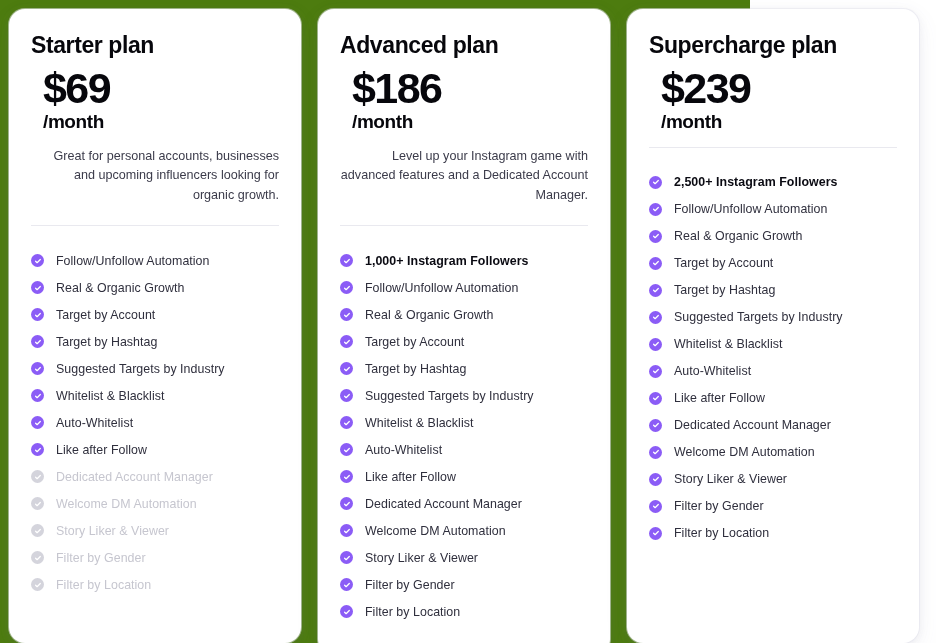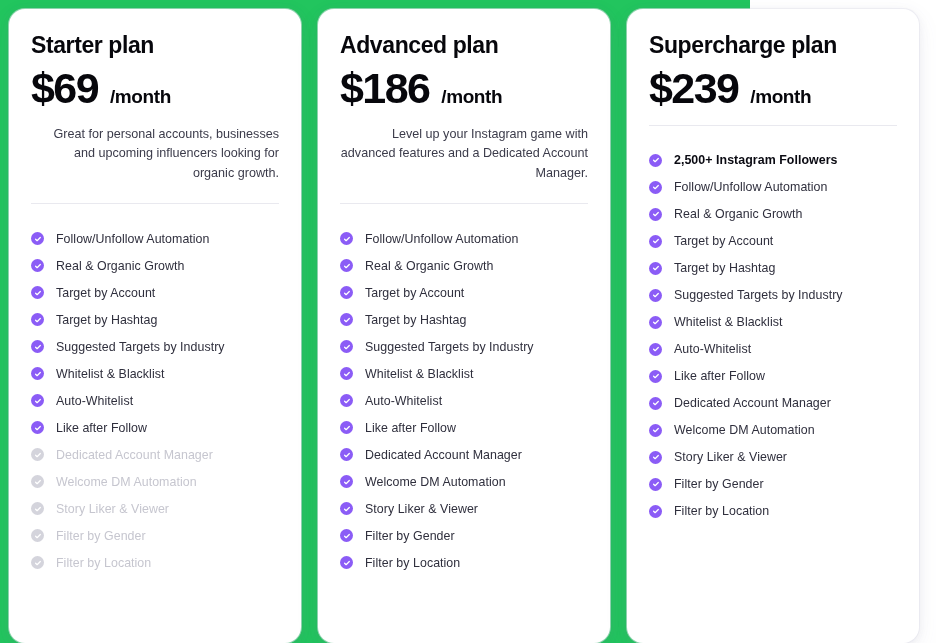--- a/index.html
+++ b/index.html
@@ -9,21 +9,21 @@
     height: 643px;
     overflow: hidden;
     background: #ffffff;
     font-family: "Liberation Sans", sans-serif;
   }
 
   #pricing-root {
     position: relative;
     width: 750px;
     height: 643px;
-    background: #22c55e;
+    background: #4d7c0f;
     box-sizing: border-box;
   }
 
   .cards-row {
     display: flex;
     gap: 17px;
     padding: 9px 9px 0 9px;
     box-sizing: border-box;
     width: 936px;
     align-items: flex-start;
@@ -47,20 +47,21 @@
     letter-spacing: -0.4px;
     margin: 0 0 6px 0;
     line-height: 1.2;
   }
 
   .price-line {
     display: flex;
     align-items: baseline;
     margin: 0 0 14px 0;
     white-space: nowrap;
+    flex-direction: column;
   }
 
   .price-amount {
     font-size: 43px;
     font-weight: 700;
     color: #07070c;
     letter-spacing: -1.6px;
     line-height: 1.05;
   }
 
@@ -254,20 +255,28 @@
 
   <div class="plan-card">
     <h2 class="plan-title">Advanced plan</h2>
     <div class="price-line">
       <span class="price-amount">$186</span>
       <span class="price-period">/month</span>
     </div>
     <p class="plan-desc">Level up your Instagram game with advanced features and a Dedicated Account Manager.</p>
     <div class="divider"></div>
     <ul class="feature-list">
+          <li class="feature-item highlight">
+            <span class="check-icon">
+              <svg width="8" height="8" viewBox="0 0 8 8" fill="none" xmlns="http://www.w3.org/2000/svg">
+                <path d="M1.6 4.2L3.1 5.7L6.3 2.5" stroke-width="1.25" stroke-linecap="round" stroke-linejoin="round"></path>
+              </svg>
+            </span>
+            <span class="feature-label">1,000+ Instagram Followers</span>
+          </li>
           <li class="feature-item">
             <span class="check-icon">
               <svg width="8" height="8" viewBox="0 0 8 8" fill="none" xmlns="http://www.w3.org/2000/svg">
                 <path d="M1.6 4.2L3.1 5.7L6.3 2.5" stroke-width="1.25" stroke-linecap="round" stroke-linejoin="round"></path>
               </svg>
             </span>
             <span class="feature-label">Follow/Unfollow Automation</span>
           </li>
           <li class="feature-item">
             <span class="check-icon">

